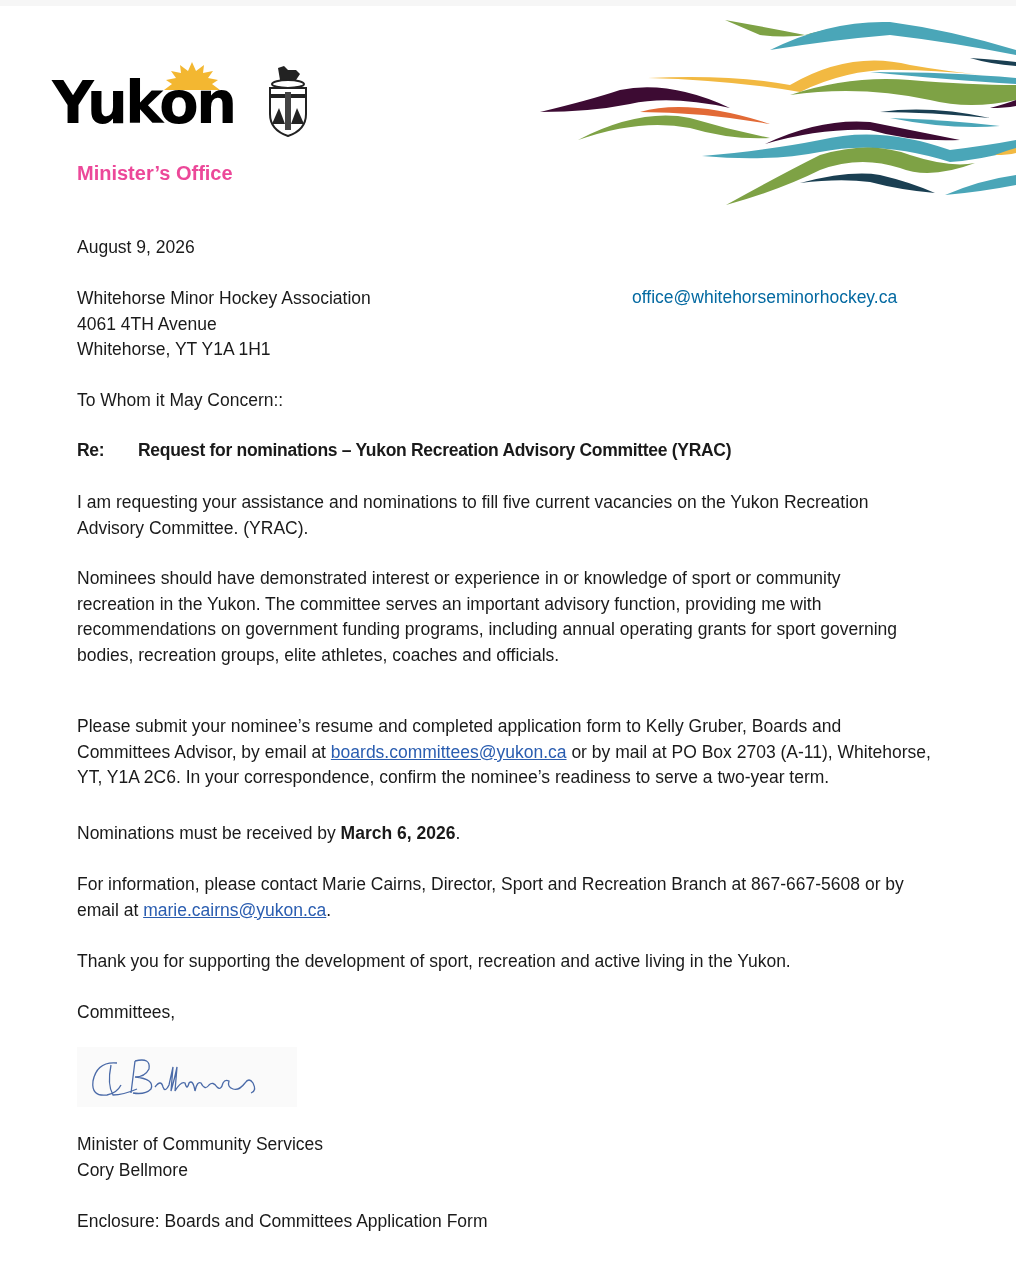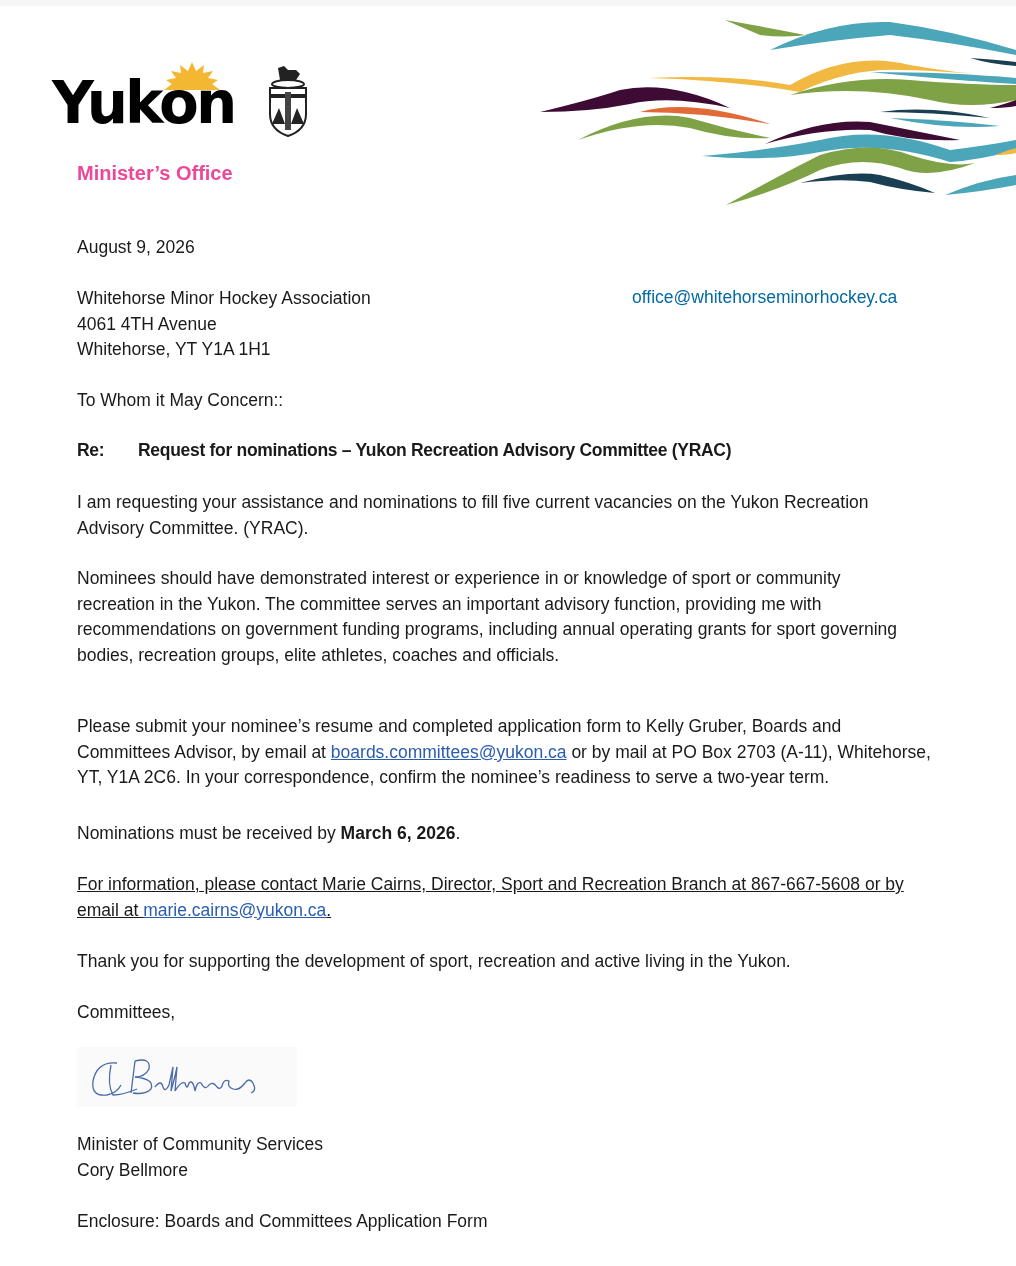--- a/index.html
+++ b/index.html
@@ -86,21 +86,21 @@
 <div class="text" style="top:566px; width:830px;">Nominees should have demonstrated interest or experience in or knowledge of sport or community recreation in the Yukon. The committee serves an important advisory function, providing me with recommendations on government funding programs, including annual operating grants for sport governing bodies, recreation groups, elite athletes, coaches and officials.</div>
 
 <div class="text" style="top:694px; width:860px;margin-top:20px;">
   <span>Please submit your nominee’s resume and completed application form to Kelly Gruber, Boards and Committees Advisor, by email at </span><a>boards.committees@yukon.ca</a><span> or by mail at PO Box 2703 (A-11), Whitehorse, YT, Y1A 2C6. In your correspondence, confirm the nominee’s readiness to serve a two-year term.</span>
 </div>
 
 <div class="text" style="top:821px;">
   <span>Nominations must be received by </span><b>March 6, 2026</b><span>.</span>
 </div>
 
-<div class="text" style="top:872px; width:850px;text-decoration:underline;">
+<div class="text" style="top:872px; width:850px;">
   <span>For information, please contact Marie Cairns, Director, Sport and Recreation Branch at 867-667-5608 or by email at </span><a>marie.cairns@yukon.ca</a><span>.</span>
 </div>
 
 <div class="text" style="top:949px;">Thank you for supporting the development of sport, recreation and active living in the Yukon.</div>
 
 <div class="text" style="top:1000px;">Committees,</div>
 
 <div class="sig">
   <svg width="220" height="60" viewBox="0 0 220 60">
     <path d="M40 16 Q20 14 16 34 Q14 50 30 48 Q40 46 44 38 M34 18 Q30 38 36 48 Q46 48 60 42 M58 14 Q56 30 54 46 M58 14 Q74 10 72 22 Q68 30 58 30 Q78 32 74 42 Q68 48 56 46 M78 40 Q84 32 86 40 Q88 46 92 38 L96 20 L94 44 Q98 30 100 20 L98 44 Q104 34 108 36 Q110 44 112 36 Q116 32 118 44 Q120 34 124 36 Q128 44 132 38 Q136 34 140 40 Q144 44 146 36 Q148 32 152 34 Q150 40 156 42 Q162 44 168 36 Q172 30 176 36 Q180 44 174 46" fill="none" stroke="#4a6aa8" stroke-width="1.3"></path>

